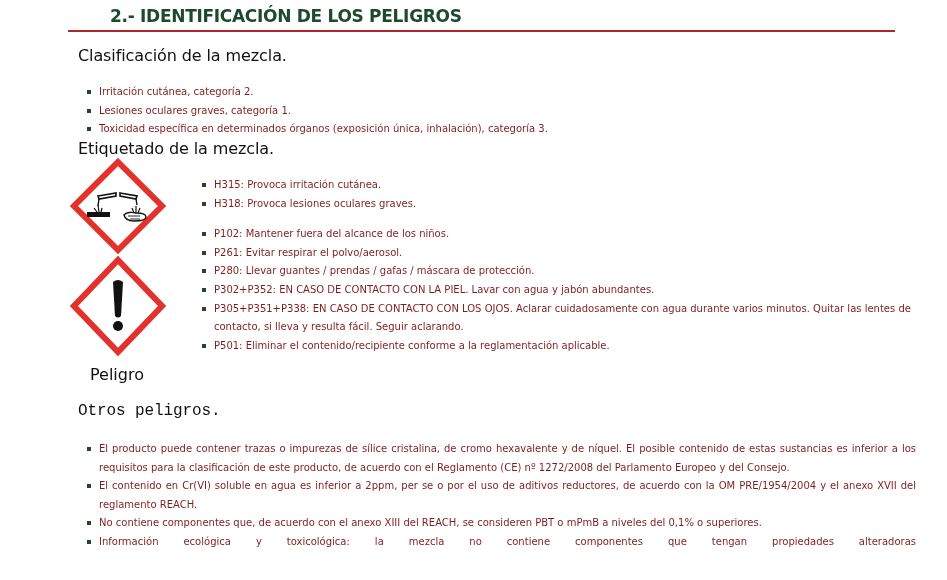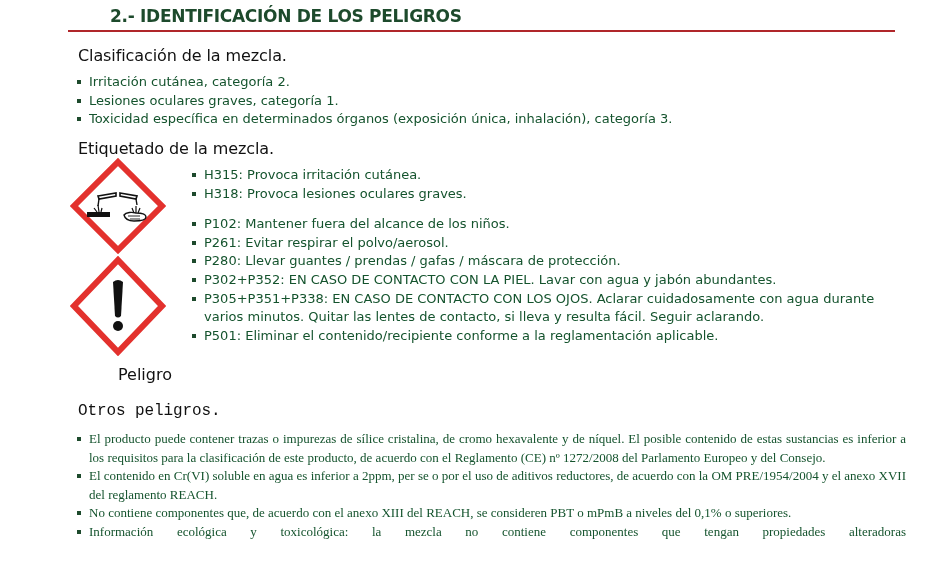--- a/index.html
+++ b/index.html
@@ -44,59 +44,57 @@
     .subhead {
       position: absolute;
       left: 8px;
       font-size: 16px;
       color: #111;
       white-space: nowrap;
       letter-spacing: -0.1px;
     }
     .bullets {
       position: absolute;
-      margin: 6px;
+      margin: 16px;
       padding: 0;
       list-style: none;
-      font-size: 13px;
+      font-size: 10px;
       line-height: 18.6px;
-      color: #14532d;
+      color: #7f1d1d;
     }
     .bullets li {
       position: relative;
       padding-left: 13px;
       white-space: nowrap;
     }
     .bullets li::before {
       content: "";
       position: absolute;
       left: 1px;
       top: 7px;
       width: 4px;
       height: 4px;
       background: #1d4a2c;
     }
     .bullets.wrap li {
       white-space: normal;
       text-align: justify;
-      font-family: Liberation Serif, serif;
     }
     .bullets li.gap {
       margin-top: 12px;
     }
     .pictogram {
       position: absolute;
     }
     .signal-word {
       position: absolute;
       left: 20px;
       top: 365px;
       font-size: 16px;
       color: #111;
-      margin-left: 28px;
     }
   </style>
 </head>
 <body>
 
 <div class="page">
 
   <div class="section-title">2.- IDENTIFICACIÓN DE LOS PELIGROS</div>
   <div class="title-rule"></div>
 

